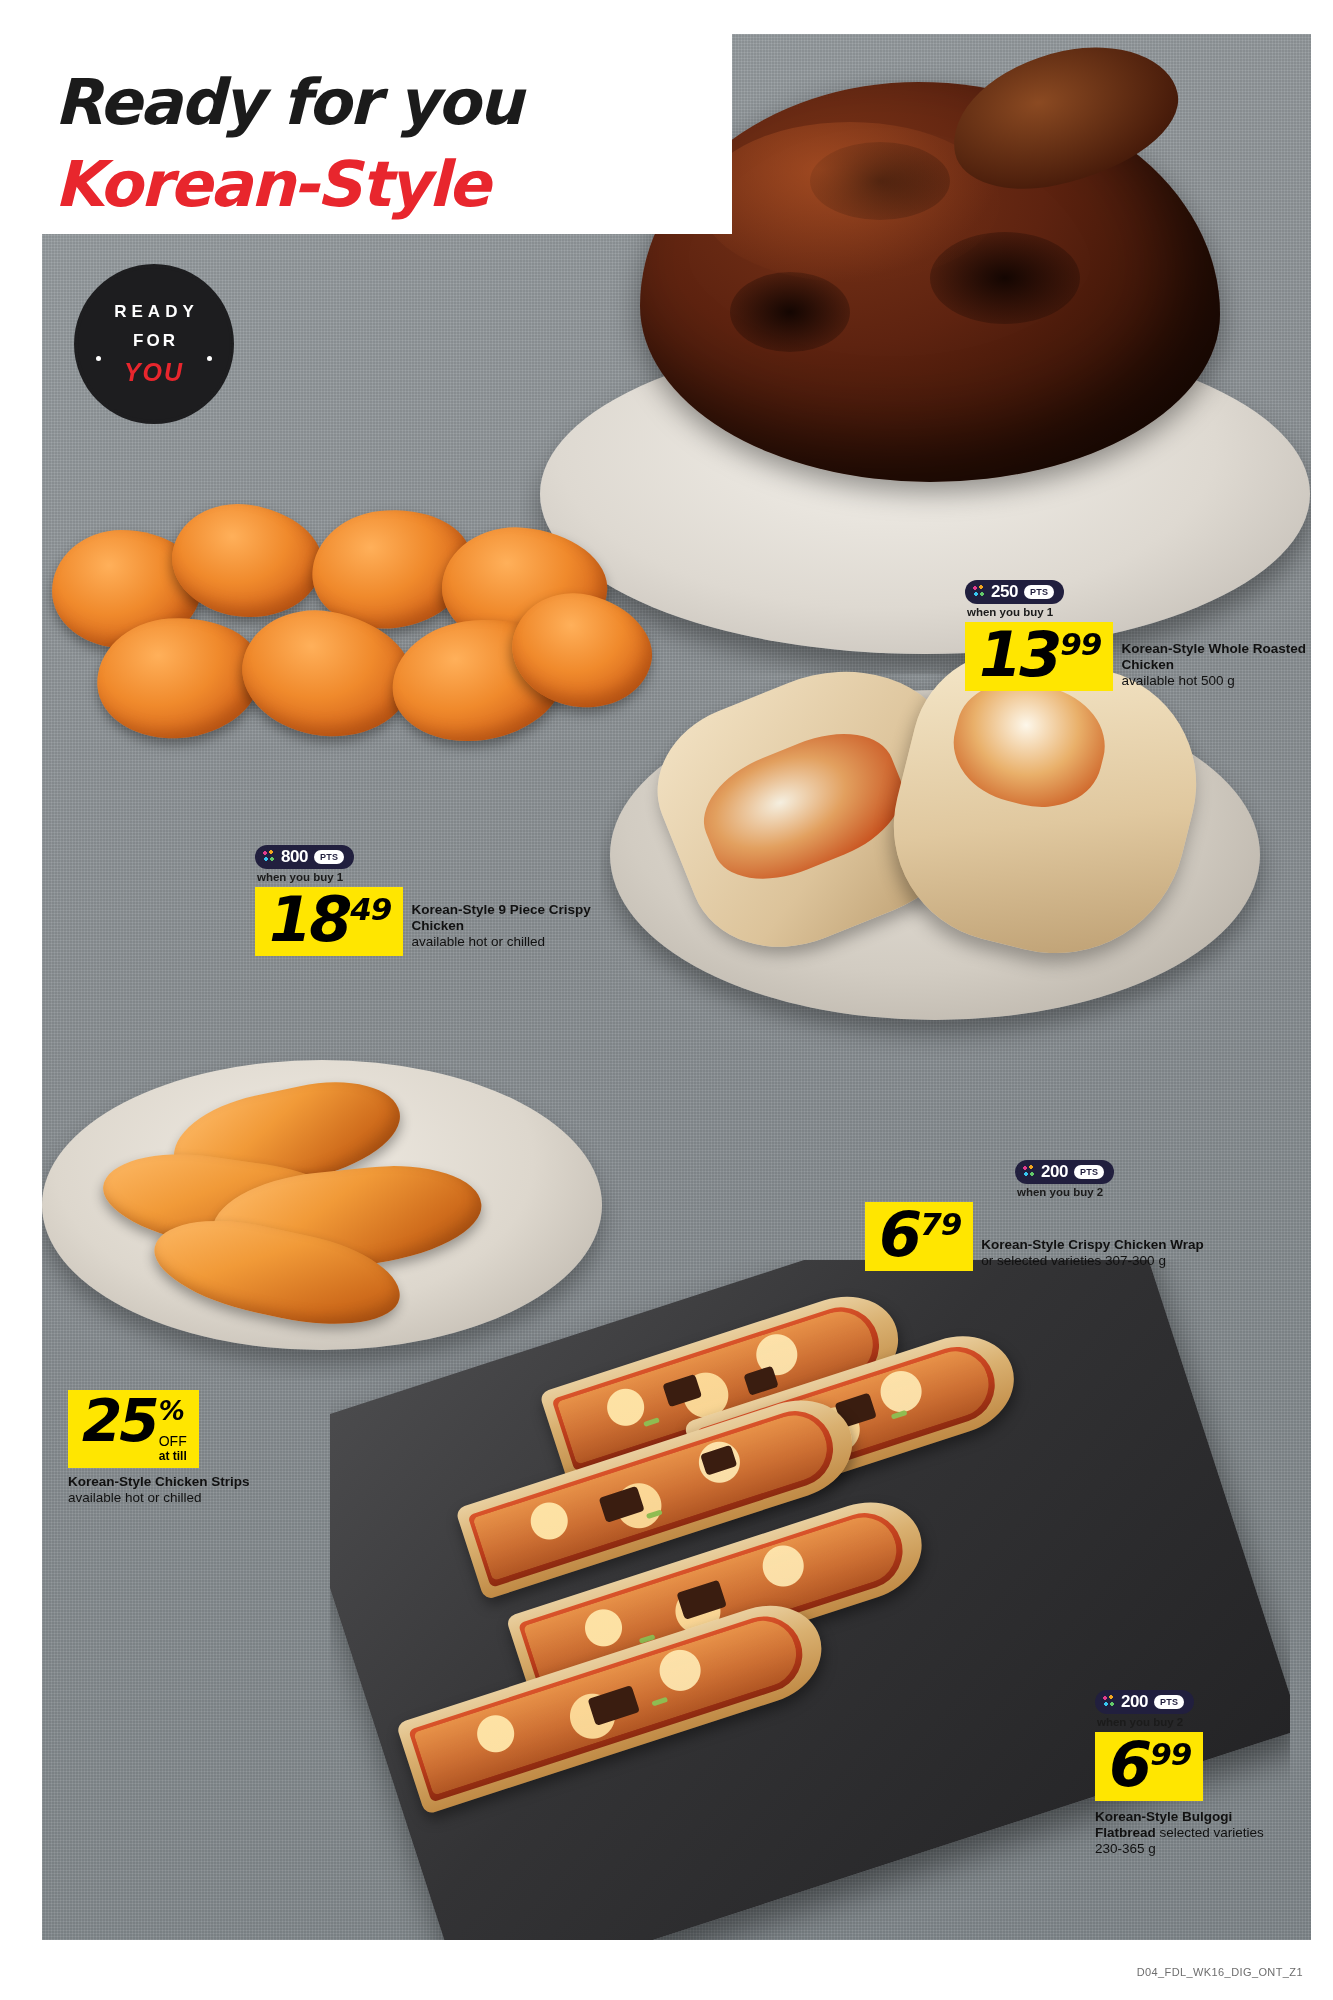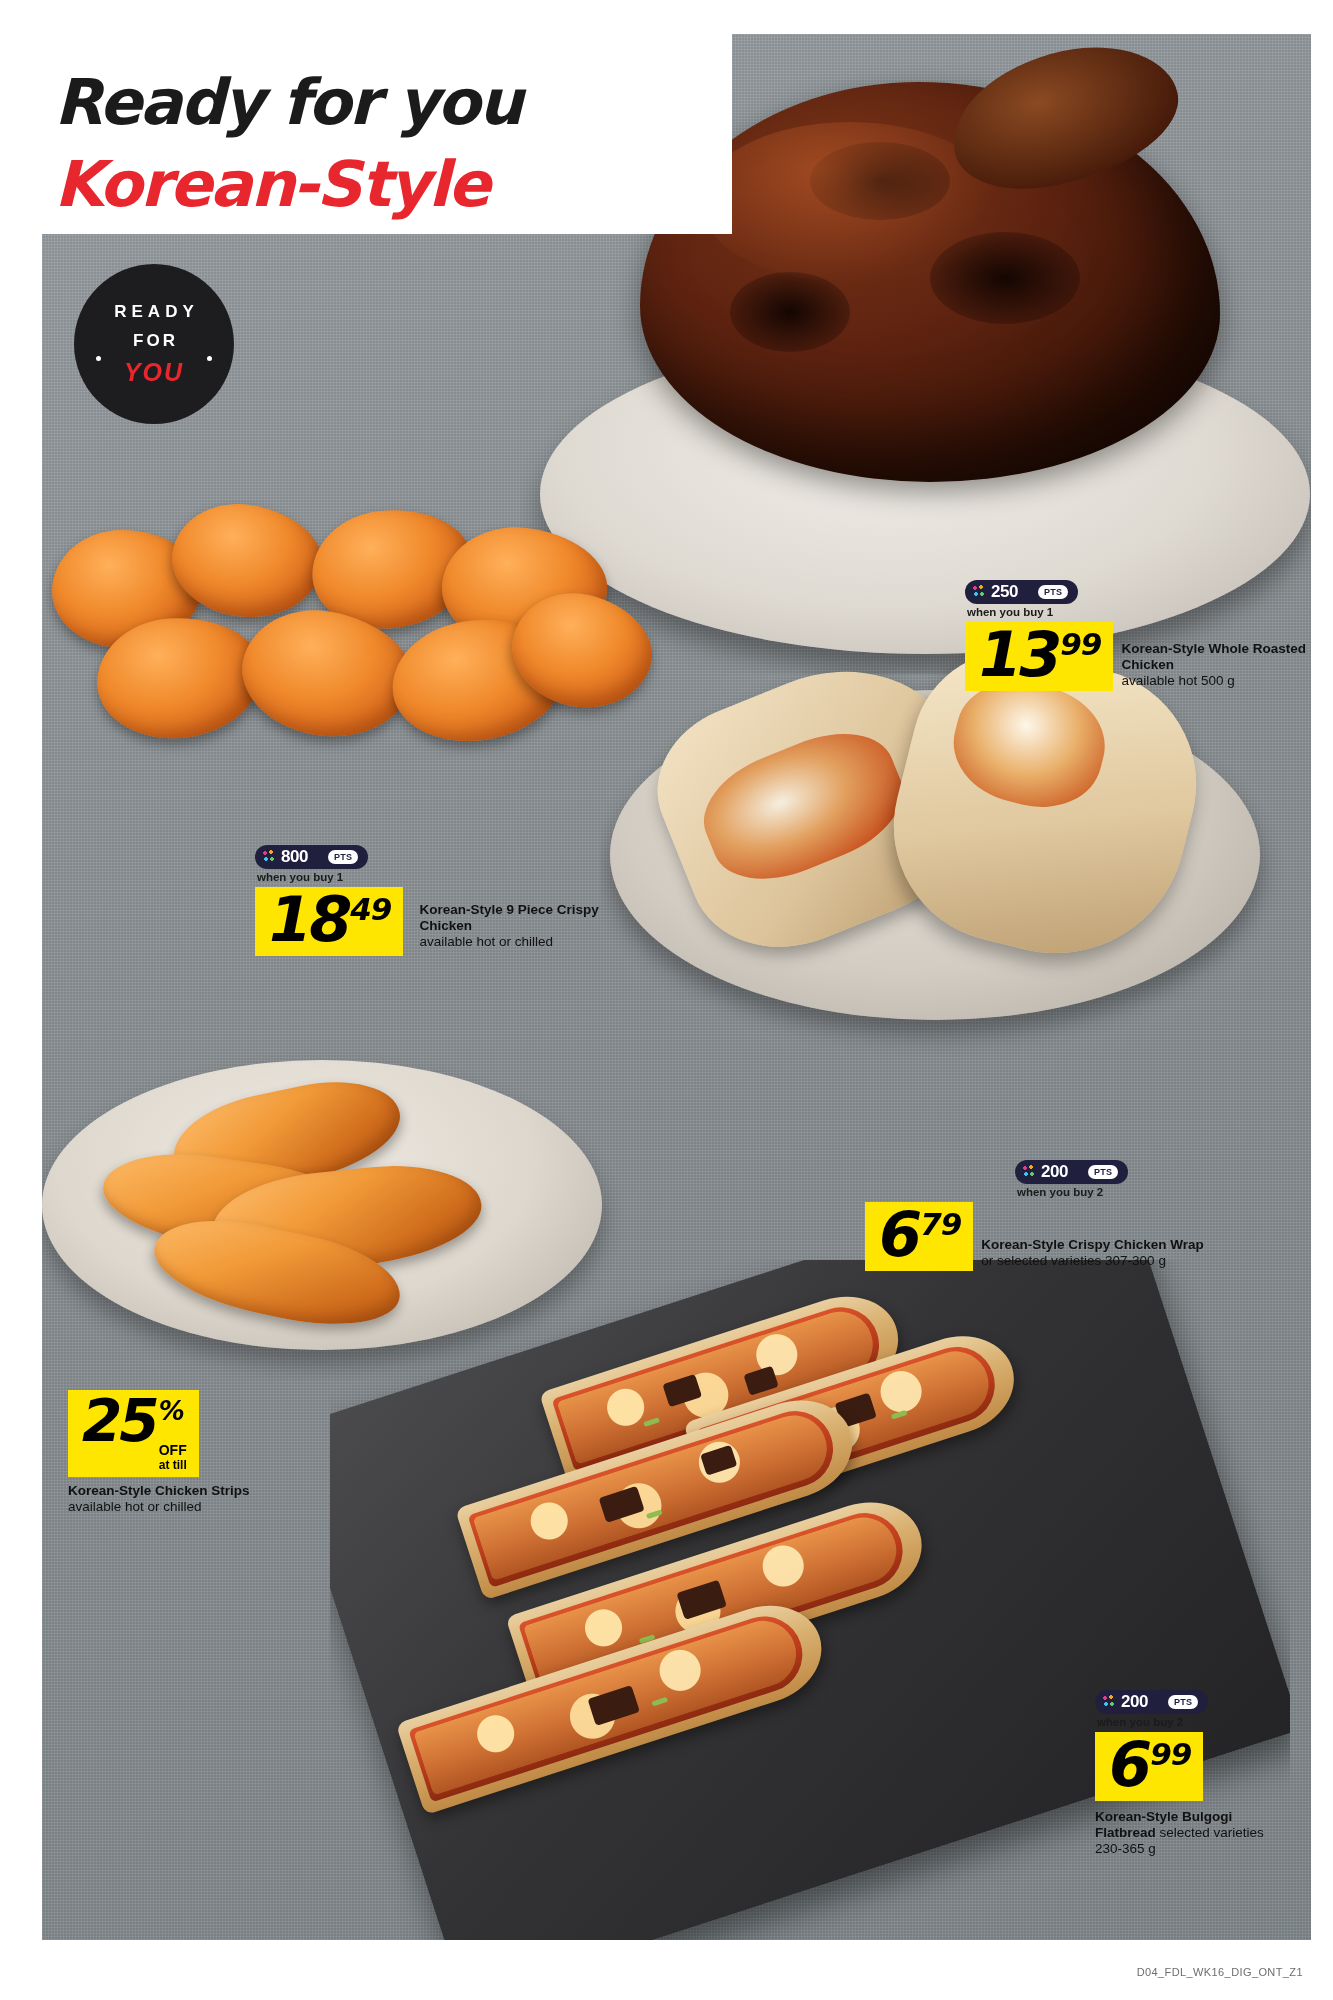--- a/index.html
+++ b/index.html
@@ -333,21 +333,21 @@
       radial-gradient(circle at 8px 2px, #f4a61e 1.6px, transparent 1.8px),
       radial-gradient(circle at 3px 9px, #37c6f0 1.6px, transparent 1.8px),
       radial-gradient(circle at 9px 9px, #63c96a 1.6px, transparent 1.8px);
   }
   .pts-num {
     font-size: 17px;
     font-weight: 700;
     letter-spacing: -0.5px;
   }
   .pts-badge {
-    margin-left: 20px;
+    margin-left: 6px;
     background: #ffffff;
     color: #211f3e;
     font-size: 9px;
     font-weight: 700;
     border-radius: 9px;
     padding: 2px 6px;
     letter-spacing: 0.3px;
   }
   .pts-when {
     display: block;
@@ -417,25 +417,25 @@
     font-size: 26px;
     font-weight: 700;
     font-style: italic;
     color: #000;
     font-family: "DejaVu Sans", sans-serif;
     display: block;
     line-height: 1;
   }
   .pct-off {
     font-size: 14px;
-    font-weight: 700;
+    font-weight: 400;
     color: #000;
     display: block;
     line-height: 1;
-    margin-top: 19px;
+    margin-top: 10px;
   }
   .pct-till {
     font-size: 12px;
     font-weight: 700;
     color: #000;
     display: block;
     line-height: 1;
     margin-top: 2px;
   }
 
@@ -563,21 +563,21 @@
     </div>
   </div>
 
   <div class="tag" style="left:255px; top:845px;">
     <div class="pts-pill">
       <span class="pts-dots"></span>
       <span class="pts-num">800</span>
       <span class="pts-badge">PTS</span>
     </div>
     <span class="pts-when">when you buy 1</span>
-    <div class="row" style="margin-top:4px;gap:8px;">
+    <div class="row" style="margin-top:4px;">
       <div class="price-box">
         <span class="price-main">18</span>
         <span class="price-cents">49</span>
       </div>
       <div class="tag-desc" style="margin-left:8px; margin-bottom:6px;">
         <b>Korean-Style 9 Piece Crispy Chicken</b><br>
         <span class="thin">available hot or chilled</span>
       </div>
     </div>
   </div>

